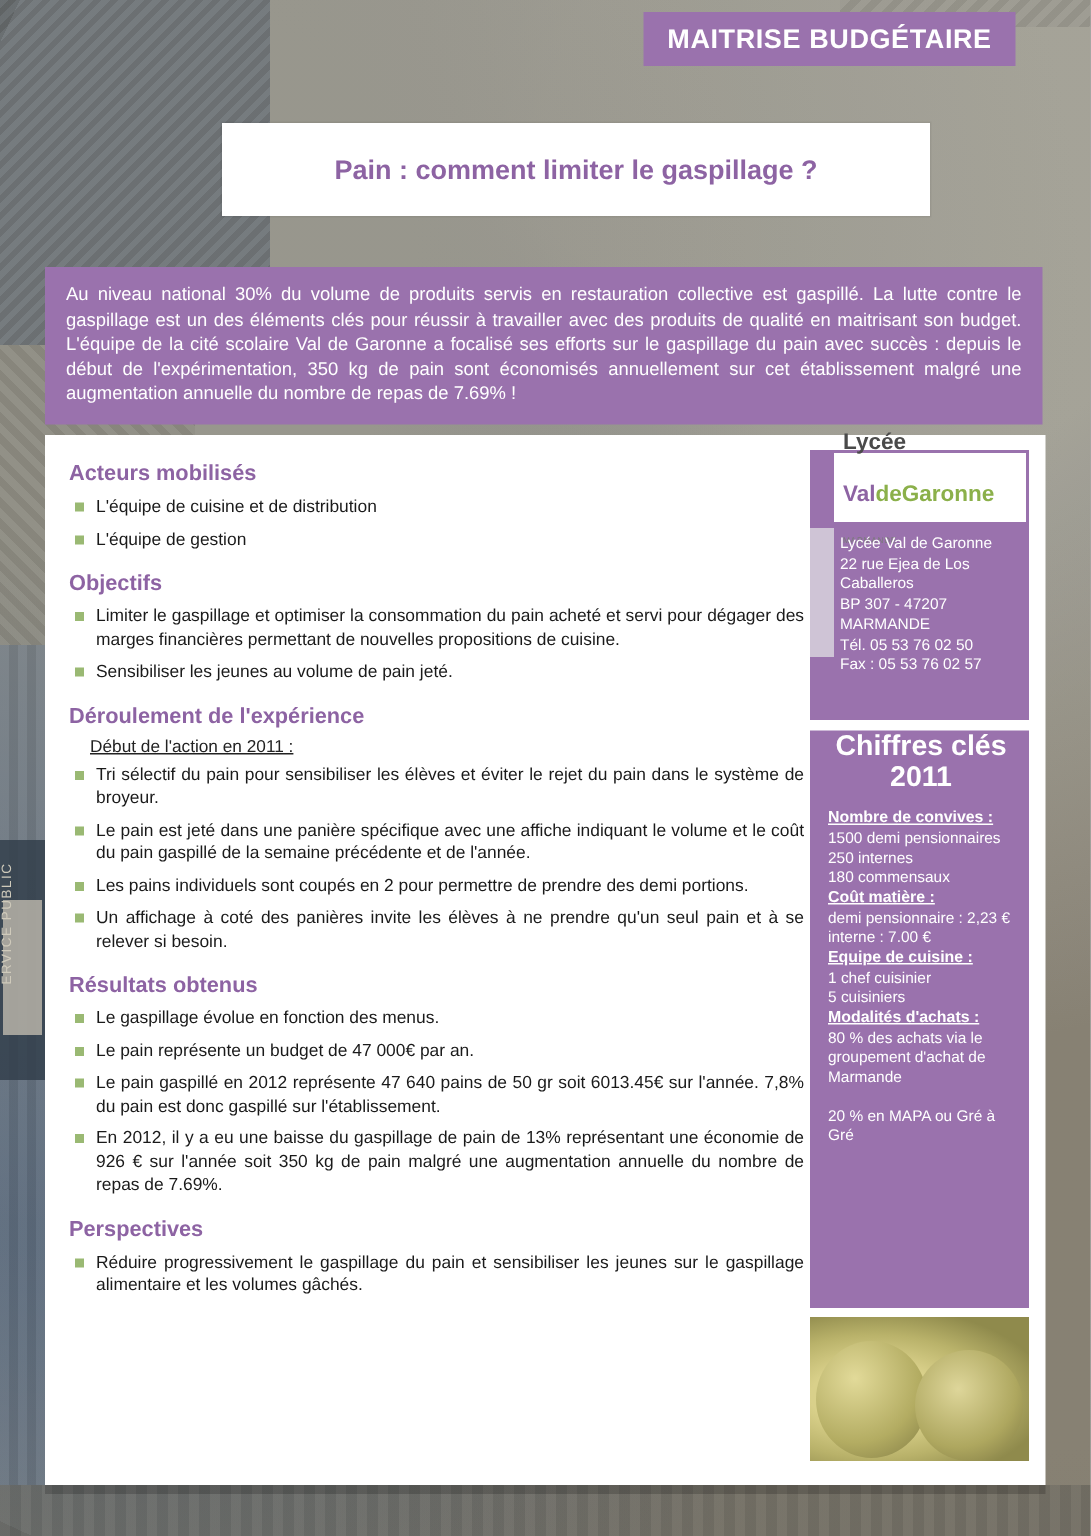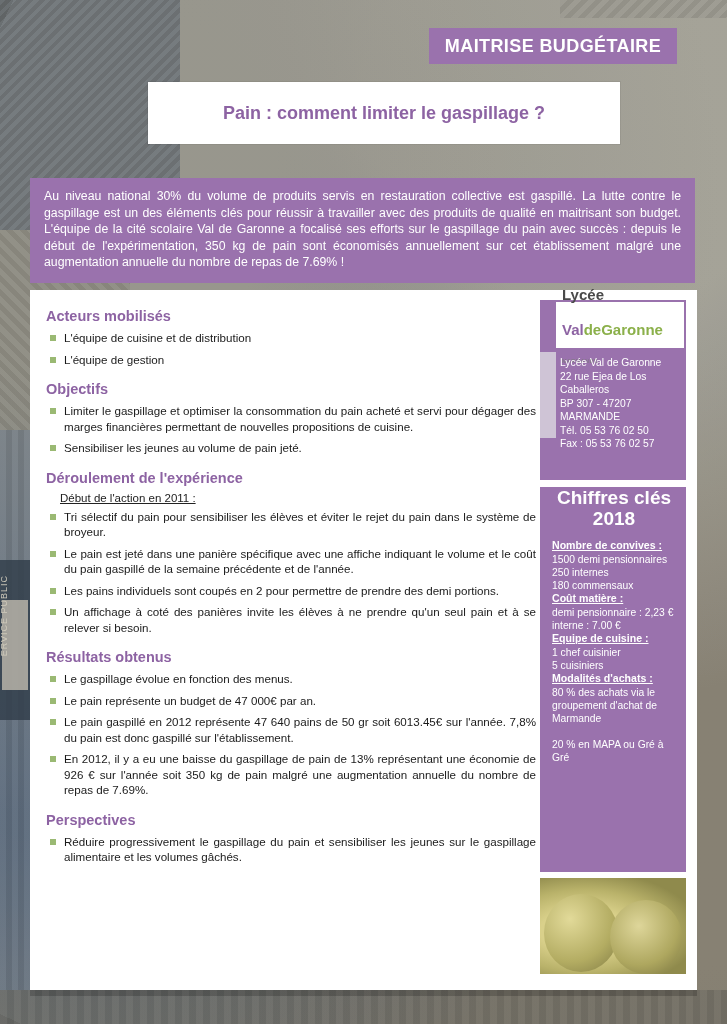--- a/index.html
+++ b/index.html
@@ -37,21 +37,21 @@
     position:absolute;left:-1px;top:575px;width:34px;
     color:#cfcabb;font-size:9px;letter-spacing:1px;
     writing-mode:vertical-rl;transform:rotate(180deg);
     text-align:center;
   }
 
   
   .header-bar{
     position:absolute;left:429px;top:8px;width:248px;height:36px;
     background:#9a72ad;
-    display:flex;align-items:center;justify-content:center;margin-top:20px;
+    display:flex;align-items:center;justify-content:center;
   }
   .header-bar span{
     color:#ffffff;font-size:18px;font-weight:bold;letter-spacing:.4px;
   }
 
   
   .title-box{
     position:absolute;left:148px;top:82px;width:472px;height:62px;
     background:#ffffff;
     display:flex;align-items:center;justify-content:center;
@@ -238,21 +238,21 @@
   <div>Caballeros</div>
   <div>BP 307 - 47207</div>
   <div>MARMANDE</div>
   <div>Tél. 05 53 76 02 50</div>
   <div>Fax : 05 53 76 02 57</div>
 </div>
 
 <div class="key-card">
   <div class="key-title">
     <div>Chiffres clés</div>
-    <div>2018</div>
+    <div>2011</div>
   </div>
 
   <div>
     <div class="key-h">Nombre de convives :</div>
     <p class="key-p">1500 demi pensionnaires</p>
     <p class="key-p">250 internes</p>
     <p class="key-p">180 commensaux</p>
   </div>
 
   <div>

